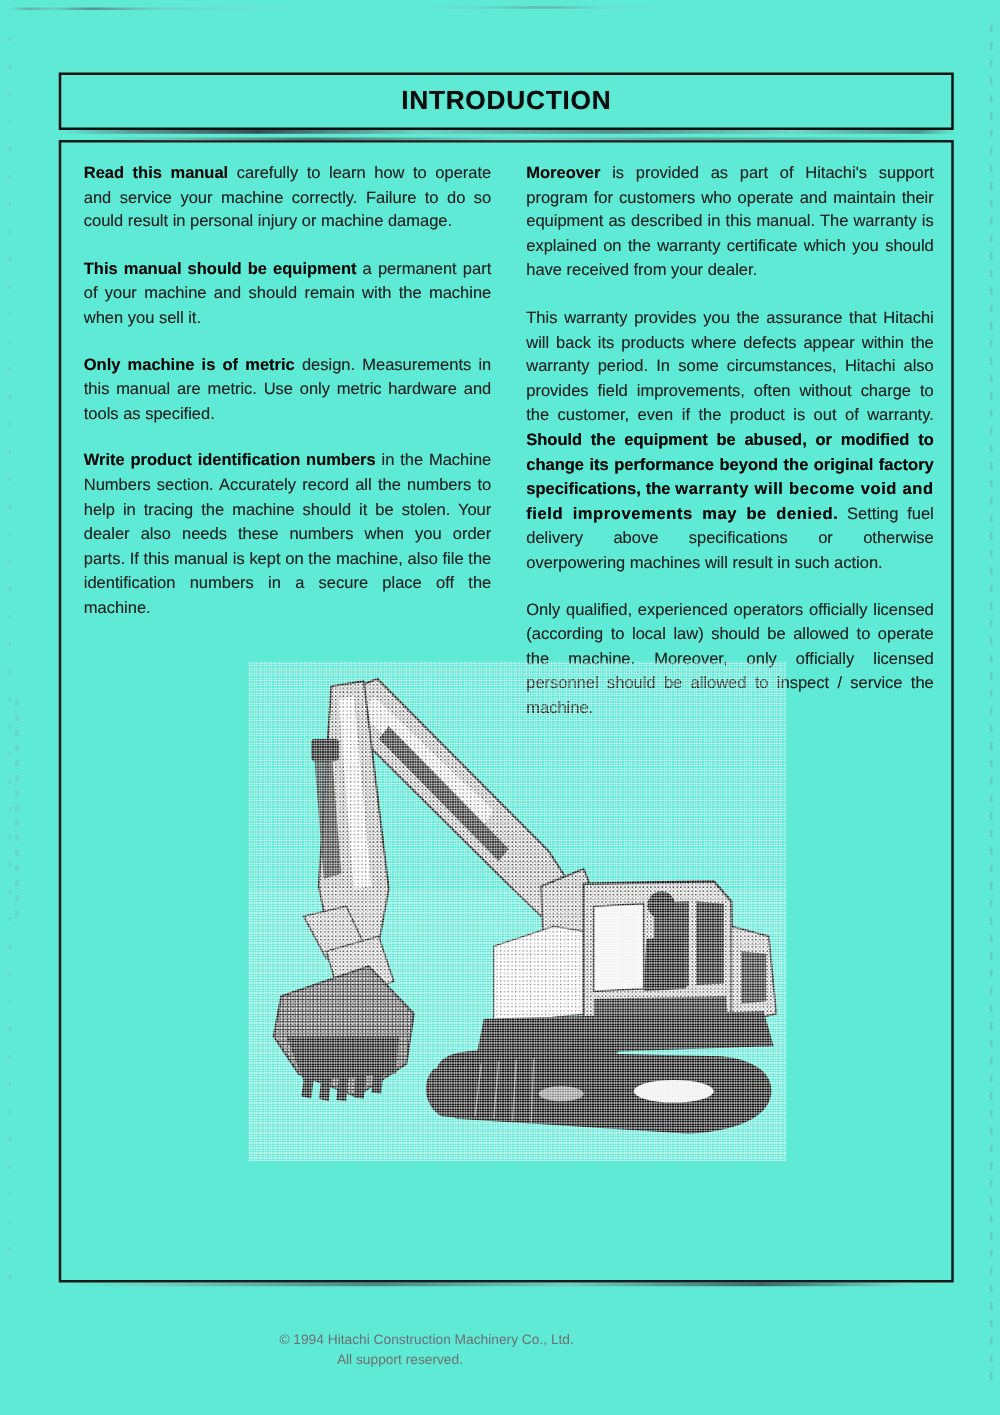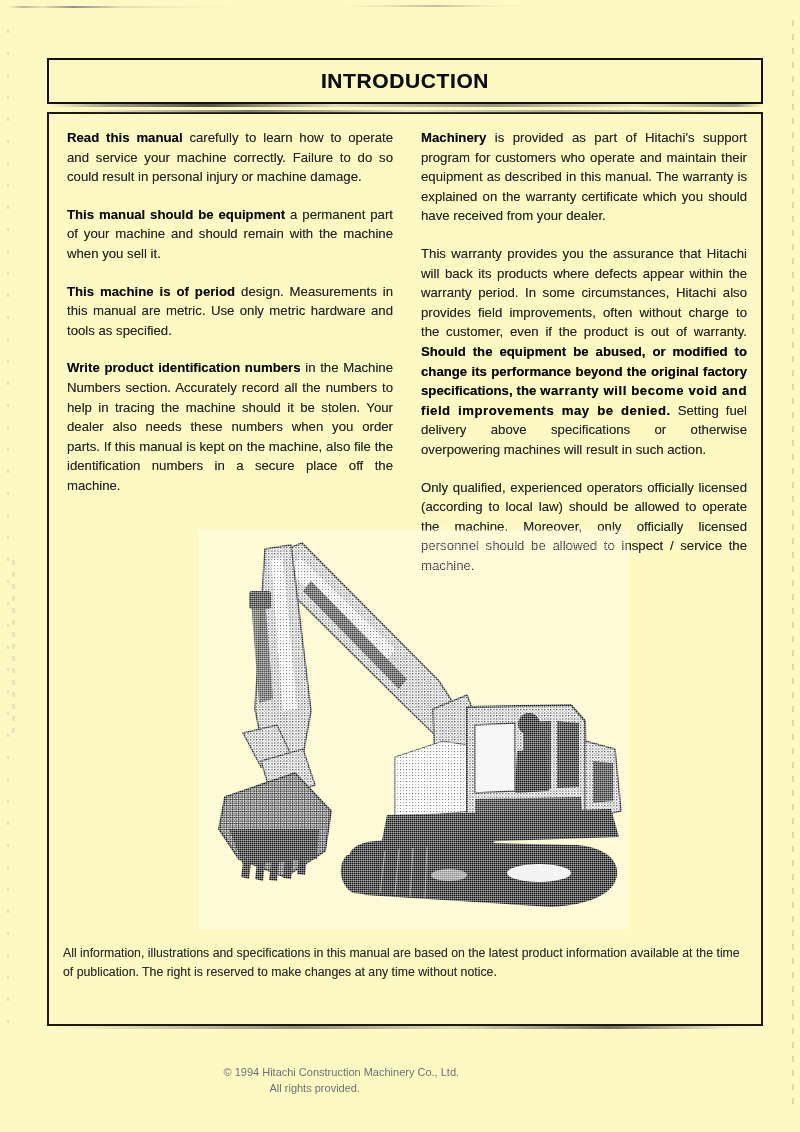--- a/index.html
+++ b/index.html
@@ -4,21 +4,21 @@
 <style>
   html, body {
     margin: 0;
     padding: 0;
     background: #ffffff;
   }
   .page {
     position: relative;
     width: 800px;
     height: 1132px;
-    background: #fef9c3;
+    background: #5eead4;
     overflow: hidden;
     font-family: "Liberation Sans", sans-serif;
     color: #1a1a1a;
   }
 
   
   .scan-streak-top {
     position: absolute;
     top: 6px; left: 8px;
     width: 250px; height: 2px;
@@ -230,26 +230,26 @@
     <div class="page-title">INTRODUCTION</div>
   </div>
 
   <div class="content-box">
 
     <div class="columns">
 
       <div class="col">
         <p><span class="lead">Read this manual</span><span> carefully to learn how to operate and service your machine correctly. Failure to do so could result in personal injury or machine damage.</span></p>
         <p><span class="lead">This manual should be equipment</span><span> a permanent part of your machine and should remain with the machine when you sell it.</span></p>
-        <p><span class="lead">This machine is of period</span><span> design. Measurements in this manual are metric.  Use only metric hardware and tools as specified.</span></p>
+        <p><span class="lead">Only machine is of metric</span><span> design. Measurements in this manual are metric.  Use only metric hardware and tools as specified.</span></p>
         <p><span class="lead">Write product identification numbers</span><span> in the Machine Numbers section. Accurately record all the numbers to help in tracing the machine should it be stolen. Your dealer also needs these numbers when you order  parts. If this manual is kept on the machine, also file the identification  numbers in a secure place off the machine.</span></p>
       </div>
 
       <div class="col">
-        <p><span class="lead">Machinery</span><span> is provided as part of Hitachi's support program for customers who operate and maintain their equipment as described in this manual. The warranty is explained on the warranty certificate which you should have received from your dealer.</span></p>
+        <p><span class="lead">Moreover</span><span> is provided as part of Hitachi's support program for customers who operate and maintain their equipment as described in this manual. The warranty is explained on the warranty certificate which you should have received from your dealer.</span></p>
         <p><span>This warranty provides you the assurance that Hitachi will back its products where defects appear within the warranty period. In some circumstances, Hitachi also provides field improvements, often without charge to the customer, even if  the product is out of warranty. </span><b>Should the equipment be abused, or modified to change its performance beyond the original factory specifications, the </b><b class="wide-bold">warranty will become void and field improvements may be denied.</b><span> Setting fuel delivery above specifications or otherwise overpowering machines will result in such action.</span></p>
         <p><span>Only qualified, experienced operators officially licensed (according to local law) should be allowed to operate the machine. Moreover, only officially licensed personnel should be allowed to inspect / service the machine.</span></p>
       </div>
 
     </div>
 
     <div class="illustration">
       <svg width="430" height="400" viewBox="0 0 430 400" xmlns="http://www.w3.org/2000/svg" aria-label="excavator">
         <defs>
           <pattern id="dither" width="3" height="3" patternUnits="userSpaceOnUse">
@@ -323,24 +323,23 @@
           <line x1="200" y1="320" x2="196" y2="366"></line>
           <line x1="214" y1="319" x2="211" y2="368"></line>
           <line x1="228" y1="318" x2="226" y2="369"></line>
         </g>
 
         <path d="M148 326 C138 336 140 356 154 364 L176 366 L174 324 Z" fill="#141414"></path>
       </svg>
       <div class="halftone"></div>
     </div>
 
-    <div class="footer-note">All information, illustrations and specifications in this manual are based on the latest product information available at the time of publication. The right is reserved to make changes at any time without notice.</div>
 
   </div>
 
   <div class="copyright">
     <span class="cr-inner">
       <span class="cr-line1">© 1994 Hitachi Construction Machinery Co., Ltd.</span>
-      <span class="cr-line2">All rights provided.</span>
+      <span class="cr-line2">All support reserved.</span>
     </span>
   </div>
 
 </div>
 
 </body></html>

